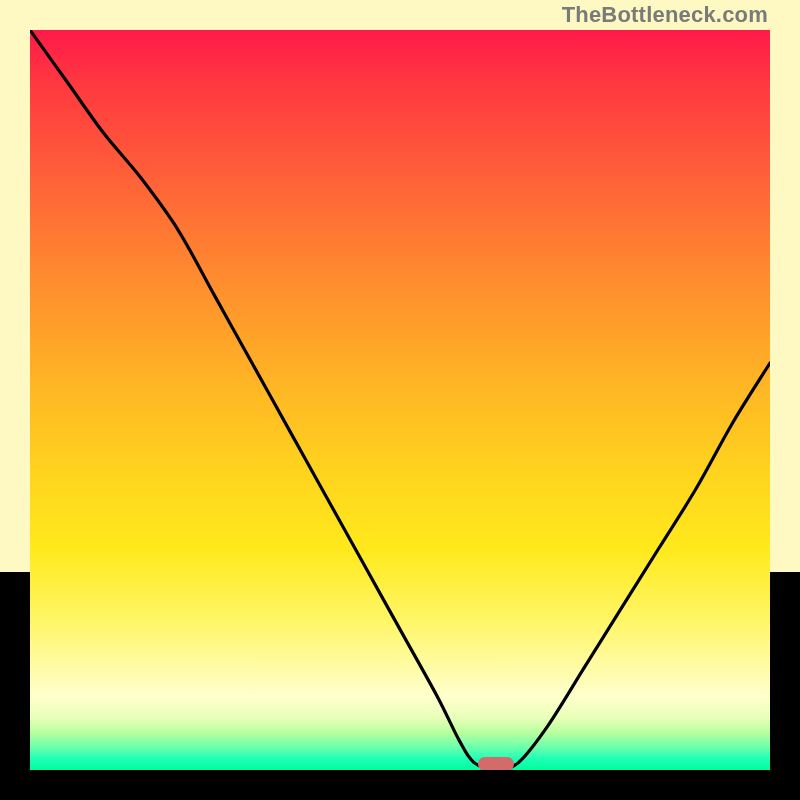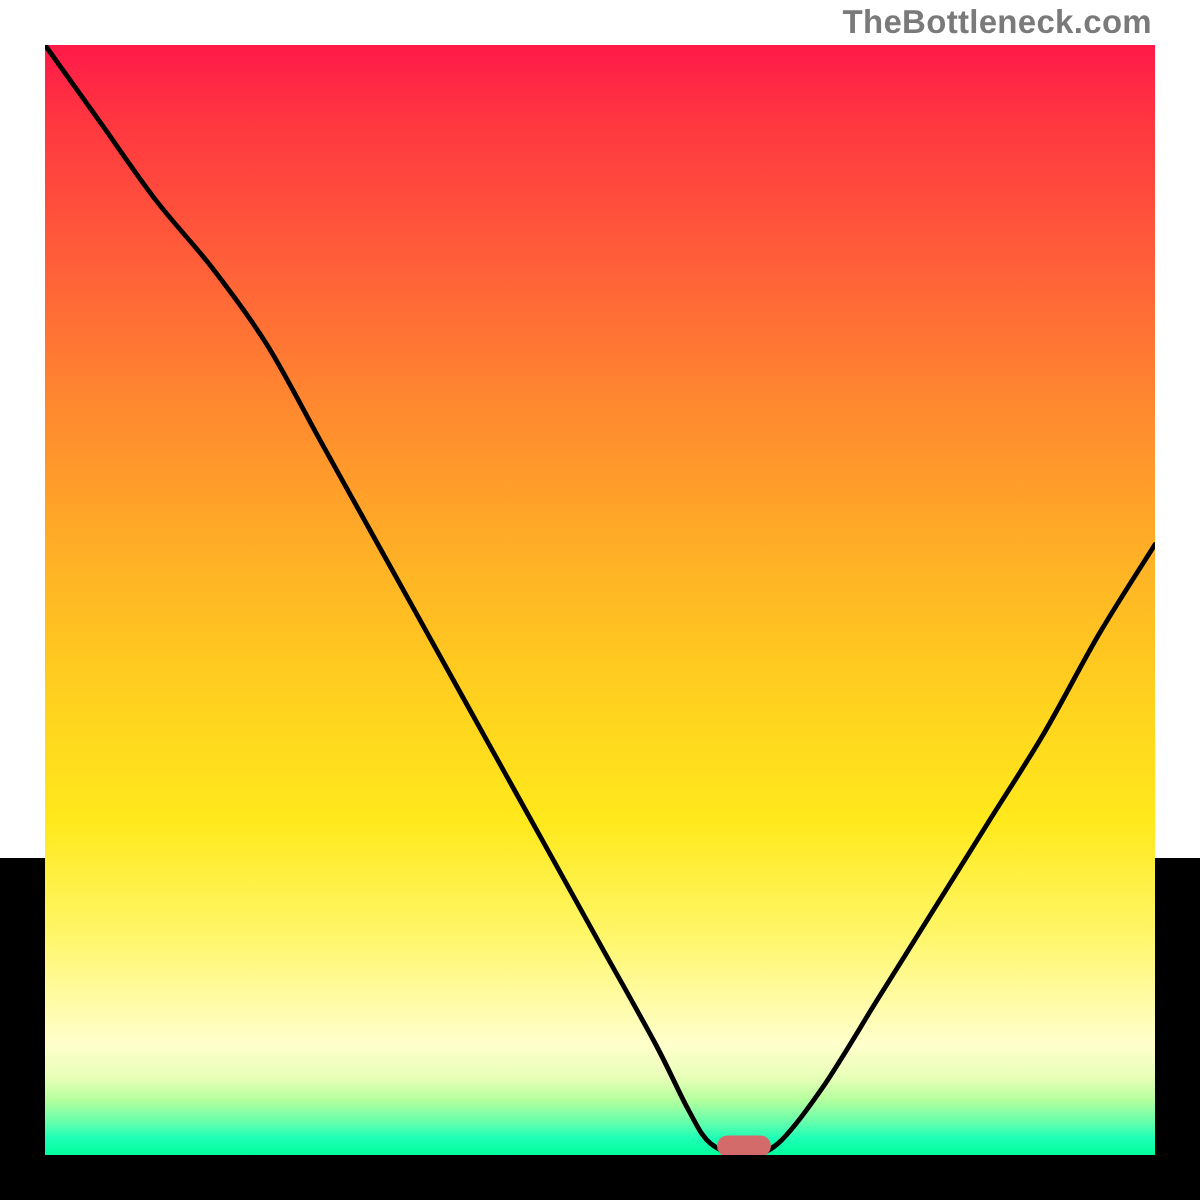--- a/index.html
+++ b/index.html
@@ -9,21 +9,21 @@
     height: 800px;
     background: #000;
     overflow: hidden;
   }
   .frame {
     position: absolute;
     left: 0;
     top: 0;
     width: 800px;
     height: 572px;
-    background: #ffffff;
+    background: #fef9c3;
   }
   .plot {
     position: absolute;
     left: 30px;
     top: 30px;
     width: 740px;
     height: 740px;
     overflow: hidden;
   }
   .gradient {

